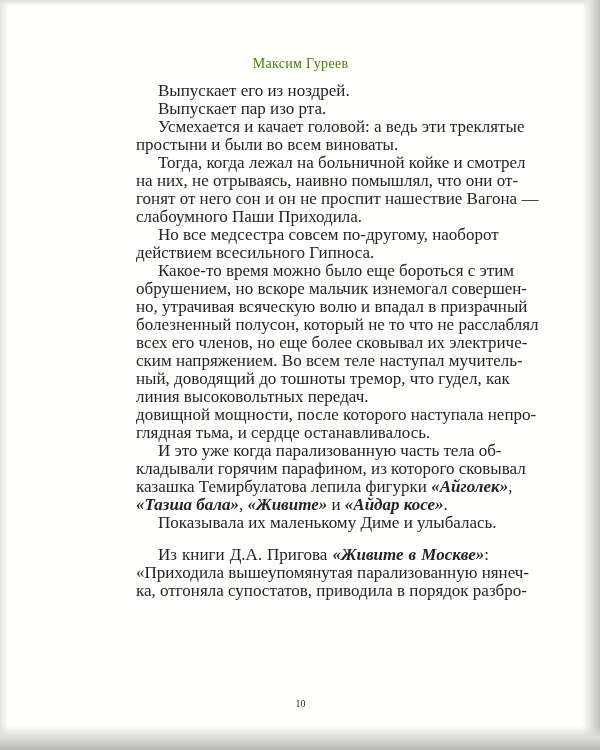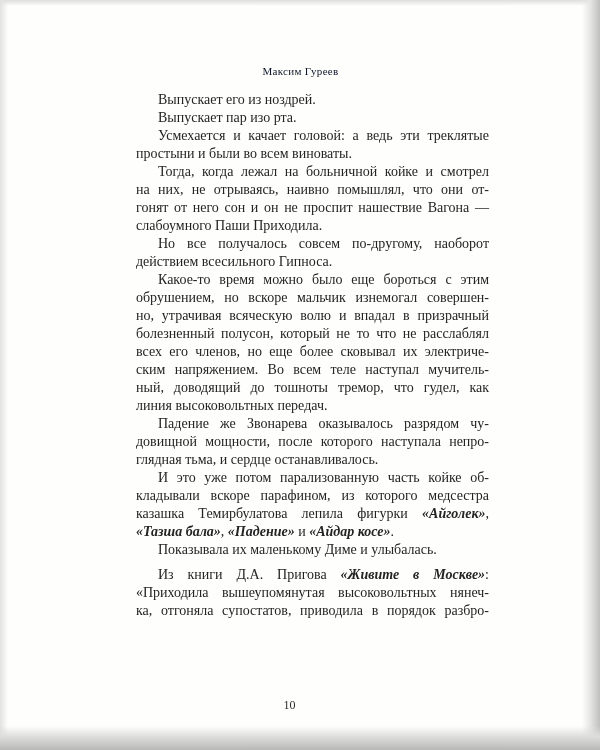--- a/index.html
+++ b/index.html
@@ -13,45 +13,45 @@
     color:#242424;
   }
   
   .edge{position:absolute;pointer-events:none;}
   .edge-top{top:0;left:0;right:0;height:6px;background:linear-gradient(180deg,#dededd,rgba(255,255,255,0));}
   .edge-left{top:0;left:0;bottom:0;width:8px;background:linear-gradient(90deg,#e2e2e0,rgba(255,255,255,0));}
   .edge-right{top:0;right:0;bottom:0;width:18px;background:linear-gradient(270deg,#bfbfbe,#e6e6e4 55%,rgba(255,255,255,0));}
   .edge-bottom{left:0;right:0;bottom:0;height:24px;background:linear-gradient(0deg,#b8b8b7,#dddddc 55%,rgba(255,255,255,0));}
 
   .running-header{
-    position:absolute;top:65px;left:124px;width:353px;
-    text-align:center;font-size:11px;color:#0f172a;
+    position:absolute;top:56px;left:124px;width:353px;
+    text-align:center;font-size:14px;color:#4d7c0f;
     letter-spacing:0.3px;
   }
   .text-block{
-    position:absolute;top:91px;left:136px;width:353px;
-    font-size:14px;line-height:18px;
+    position:absolute;top:82px;left:136px;width:353px;
+    font-size:17px;line-height:18px;
   }
   .para{margin:0;}
-  .para.gap{margin-top:7px;}
+  .para.gap{margin-top:14px;}
   .line{
     height:18px;
     white-space:nowrap;
     text-align:left;
   }
   .line.just{
     text-align:justify;
     text-align-last:justify;
     text-justify:inter-word;
   }
   .line.first{text-indent:22px;}
   .em{font-weight:700;font-style:italic;font-family:Liberation Serif, serif;}
   .page-number{
-    position:absolute;top:698px;left:113px;width:353px;
-    text-align:center;font-size:12px;color:#2b2b2b;
+    position:absolute;top:698px;left:124px;width:353px;
+    text-align:center;font-size:10px;color:#2b2b2b;
   }
 </style>
 </head>
 <body>
 
 <div class="scan">
   <div class="edge edge-top"></div>
   <div class="edge edge-left"></div>
   <div class="edge edge-right"></div>
   <div class="edge edge-bottom"></div>
@@ -69,48 +69,47 @@
         <div class="line first just"><span>Усмехается и качает головой: а ведь эти треклятые</span></div>
         <div class="line"><span>простыни и были во всем виноваты.</span></div>
       </div>
       <div class="para">
         <div class="line first just"><span>Тогда, когда лежал на больничной койке и смотрел</span></div>
         <div class="line just"><span>на них, не отрываясь, наивно помышлял, что они от-</span></div>
         <div class="line just"><span>гонят от него сон и он не проспит нашествие Вагона —</span></div>
         <div class="line"><span>слабоумного Паши Приходила.</span></div>
       </div>
       <div class="para">
-        <div class="line first just"><span>Но все получалось совсем по-другому, наоборот</span></div>
+        <div class="line first just"><span>Но все медсестра совсем по-другому, наоборот</span></div>
         <div class="line"><span>действием всесильного Гипноса.</span></div>
       </div>
       <div class="para">
         <div class="line first just"><span>Какое-то время можно было еще бороться с этим</span></div>
         <div class="line just"><span>обрушением, но вскоре мальчик изнемогал совершен-</span></div>
         <div class="line just"><span>но, утрачивая всяческую волю и впадал в призрачный</span></div>
         <div class="line just"><span>болезненный полусон, который не то что не расслаблял</span></div>
         <div class="line just"><span>всех его членов, но еще более сковывал их электриче-</span></div>
         <div class="line just"><span>ским напряжением. Во всем теле наступал мучитель-</span></div>
         <div class="line just"><span>ный, доводящий до тошноты тремор, что гудел, как</span></div>
         <div class="line"><span>линия высоковольтных передач.</span></div>
       </div>
       <div class="para">
-        <div class="line first just"><span>Падение же Звонарева оказывалось разрядом чу-</span></div>
         <div class="line just"><span>довищной мощности, после которого наступала непро-</span></div>
         <div class="line"><span>глядная тьма, и сердце останавливалось.</span></div>
       </div>
       <div class="para">
-        <div class="line first just"><span>И это уже потом парализованную часть койке об-</span></div>
-        <div class="line just"><span>кладывали вскоре парафином, из которого медсестра</span></div>
+        <div class="line first just"><span>И это уже когда парализованную часть тела об-</span></div>
+        <div class="line just"><span>кладывали горячим парафином, из которого сковывал</span></div>
         <div class="line just"><span>казашка Темирбулатова лепила фигурки </span><span class="em">«Айголек»</span><span>,</span></div>
-        <div class="line"><span class="em">«Тазша бала»</span><span>, </span><span class="em">«Падение»</span><span> и </span><span class="em">«Айдар косе»</span><span>.</span></div>
+        <div class="line"><span class="em">«Тазша бала»</span><span>, </span><span class="em">«Живите»</span><span> и </span><span class="em">«Айдар косе»</span><span>.</span></div>
       </div>
       <div class="para">
         <div class="line first"><span>Показывала их маленькому Диме и улыбалась.</span></div>
       </div>
       <div class="para gap">
         <div class="line first just"><span>Из книги Д.А. Пригова </span><span class="em">«Живите в Москве»</span><span>:</span></div>
-        <div class="line just"><span>«Приходила вышеупомянутая высоковольтных нянеч-</span></div>
+        <div class="line just"><span>«Приходила вышеупомянутая парализованную нянеч-</span></div>
         <div class="line just"><span>ка, отгоняла супостатов, приводила в порядок разбро-</span></div>
       </div>
     </div>
 
   <div class="page-number">10</div>
 </div>
 
 </body></html>

